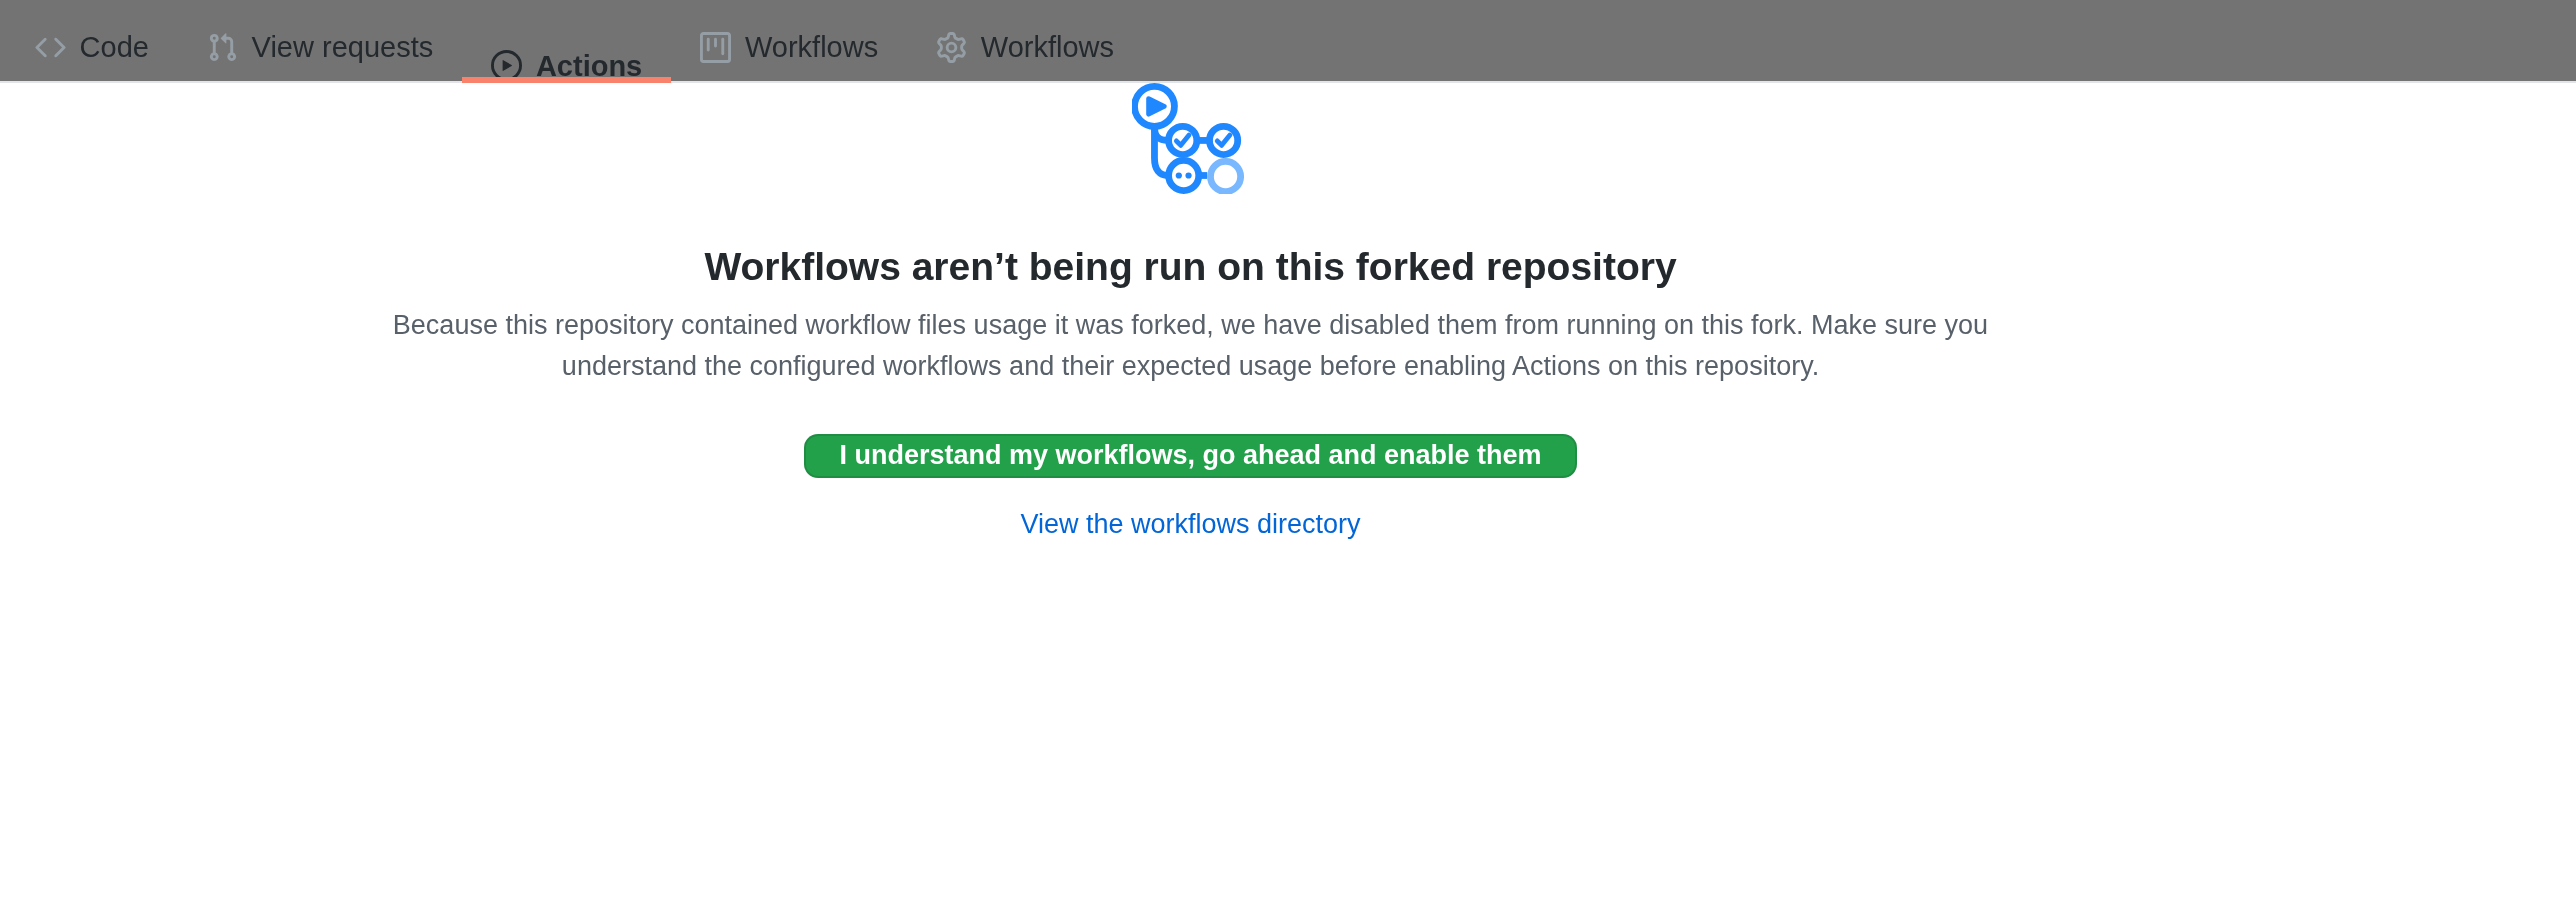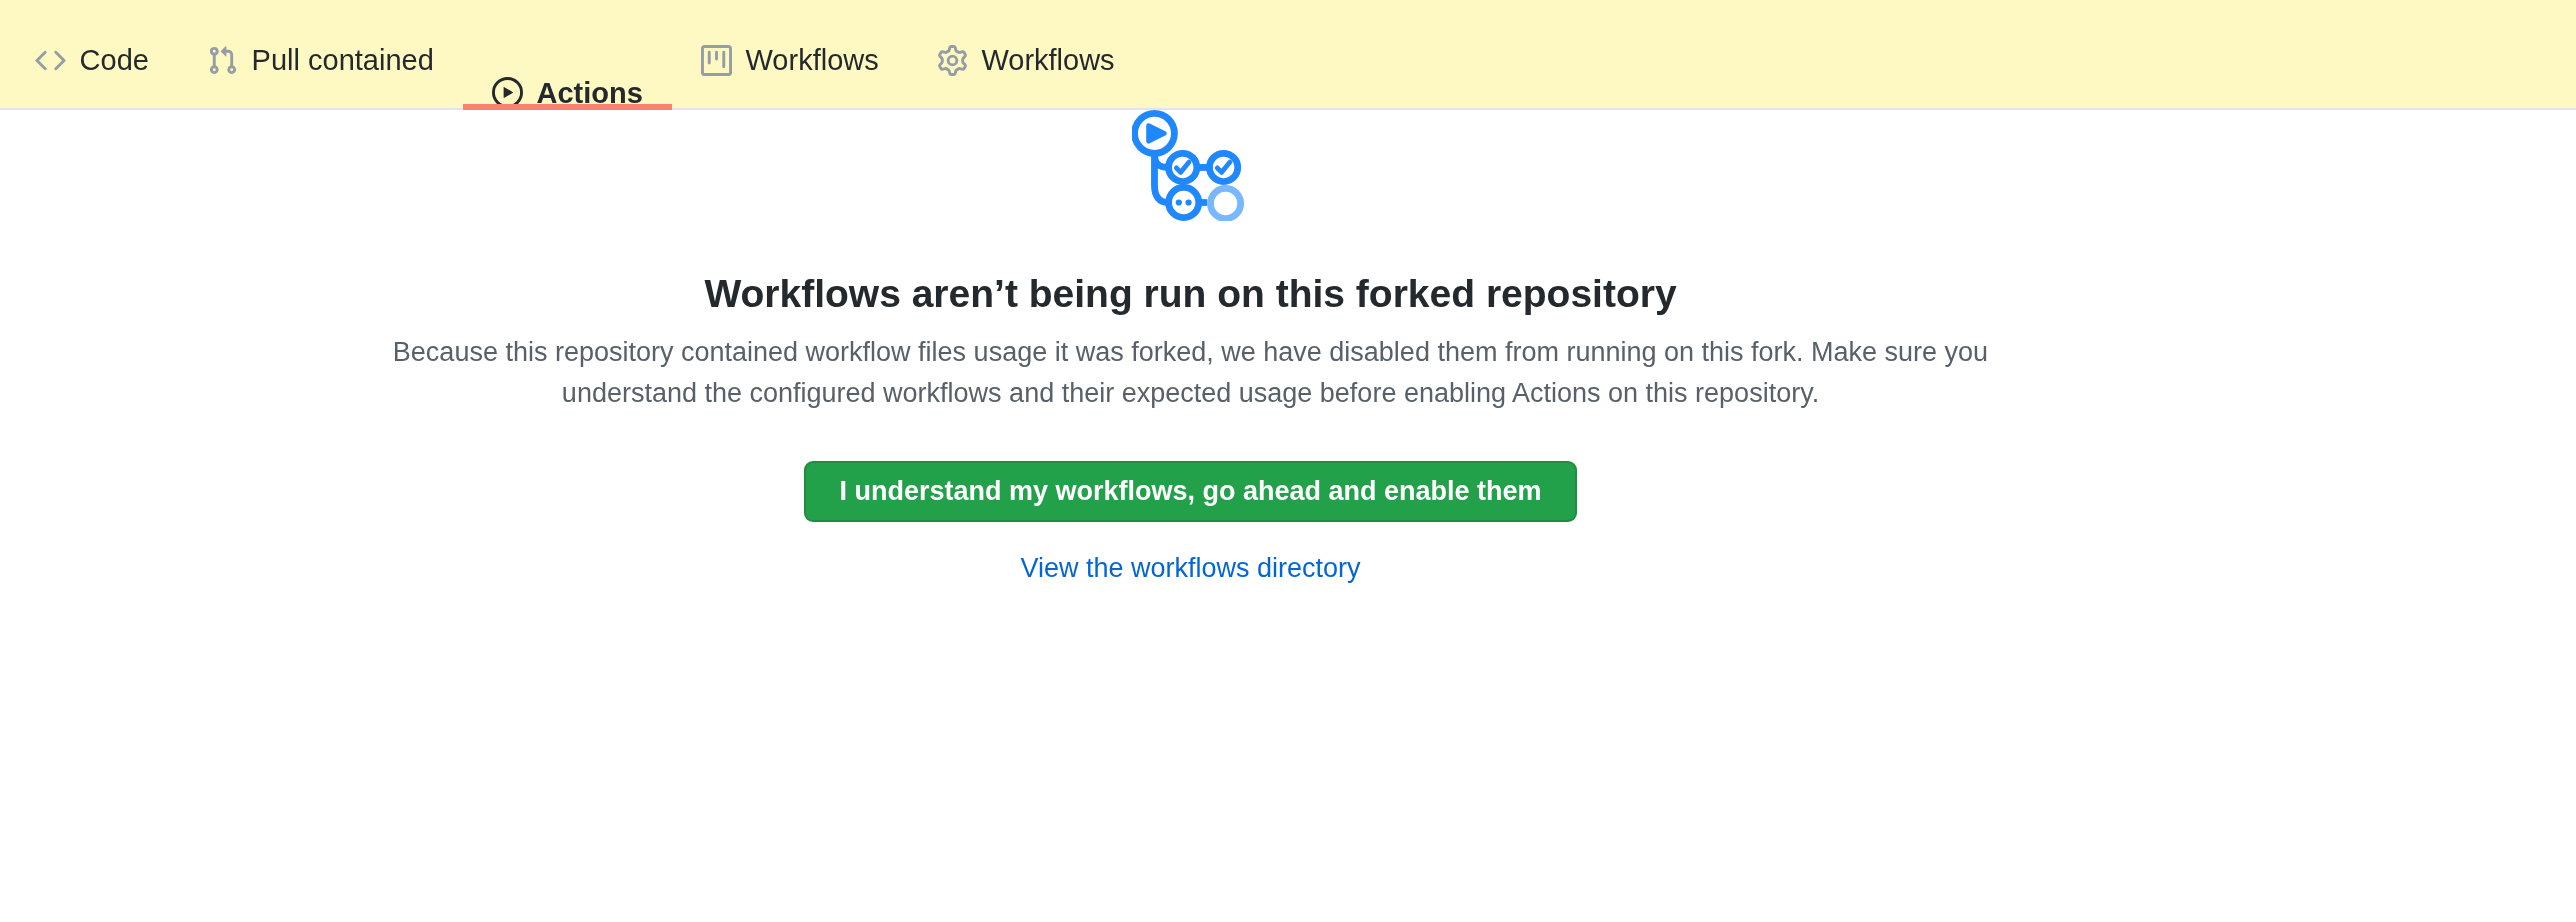--- a/index.html
+++ b/index.html
@@ -8,22 +8,22 @@
     width: 2576px;
     height: 923px;
     background: #ffffff;
     font-family: "Liberation Sans", sans-serif;
     color: #24292e;
     overflow: hidden;
   }
 
   
   .repo-nav {
-    height: 110px;
-    background: #fef9c3;
+    height: 83px;
+    background: #737373;
     border-bottom: 2px solid #e1e4e8;
     display: flex;
     align-items: stretch;
     padding-left: 5.9px;
   }
   .tab {
     display: flex;
     align-items: center;
     gap: 13.7px;
     padding: 13.7px 29px 0 29px;
@@ -59,29 +59,29 @@
   }
   .blank-desc {
     margin: 15.6px auto 0 auto;
     max-width: 1661px;
     font-size: 27px;
     line-height: 41px;
     color: #586069;
   }
   .enable-btn {
     margin-top: 47px;
-    height: 61px;
+    height: 44px;
     padding: 0 33px;
     background: #22a04a;
     color: #ffffff;
     font-family: "Liberation Sans", sans-serif;
     font-size: 27px;
     font-weight: 700;
     border: 2px solid rgba(27,31,35,0.15);
-    border-radius: 9px;
+    border-radius: 14px;
     cursor: pointer;
   }
   .link-row { margin-top: 31px; }
   .wf-link {
     color: #0366d6;
     font-size: 27px;
     text-decoration: none;
     cursor: pointer;
   }
 </style>
@@ -94,21 +94,21 @@
     <svg class="oct" viewBox="0 0 16 16">
       <path d="m11.28 3.22 4.25 4.25a.75.75 0 0 1 0 1.06l-4.25 4.25a.749.749 0 0 1-1.275-.326.749.749 0 0 1 .215-.734L13.94 8l-3.72-3.72a.749.749 0 0 1 .326-1.275.749.749 0 0 1 .734.215Zm-6.56 0a.751.751 0 0 1 1.042.018.751.751 0 0 1 .018 1.042L2.06 8l3.72 3.72a.749.749 0 0 1-.326 1.275.749.749 0 0 1-.734-.215L.47 8.53a.75.75 0 0 1 0-1.06Z"></path>
     </svg>
     <span>Code</span>
   </div>
 
   <div class="tab">
     <svg class="oct" viewBox="0 0 16 16">
       <path d="M1.5 3.25a2.25 2.25 0 1 1 3 2.122v5.256a2.251 2.251 0 1 1-1.5 0V5.372A2.25 2.25 0 0 1 1.5 3.25Zm5.677-.177L9.573.677A.25.25 0 0 1 10 .854V2.5h1A2.5 2.5 0 0 1 13.5 5v5.628a2.251 2.251 0 1 1-1.5 0V5a1 1 0 0 0-1-1h-1v1.646a.25.25 0 0 1-.427.177L7.177 3.427a.25.25 0 0 1 0-.354ZM3.75 2.5a.75.75 0 1 0 0 1.5.75.75 0 0 0 0-1.5Zm0 9.5a.75.75 0 1 0 0 1.5.75.75 0 0 0 0-1.5Zm8.25.75a.75.75 0 1 0 1.5 0 .75.75 0 0 0-1.5 0Z"></path>
     </svg>
-    <span>Pull contained</span>
+    <span>View requests</span>
   </div>
 
   <div class="tab active">
     <svg class="oct" viewBox="0 0 16 16">
       <path d="M8 0a8 8 0 1 1 0 16A8 8 0 0 1 8 0ZM1.5 8a6.5 6.5 0 1 0 13 0 6.5 6.5 0 0 0-13 0Zm4.879-2.773 4.264 2.559a.25.25 0 0 1 0 .428l-4.264 2.559A.25.25 0 0 1 6 10.559V5.442a.25.25 0 0 1 .379-.215Z"></path>
     </svg>
     <span>Actions</span>
   </div>
 
   <div class="tab">

